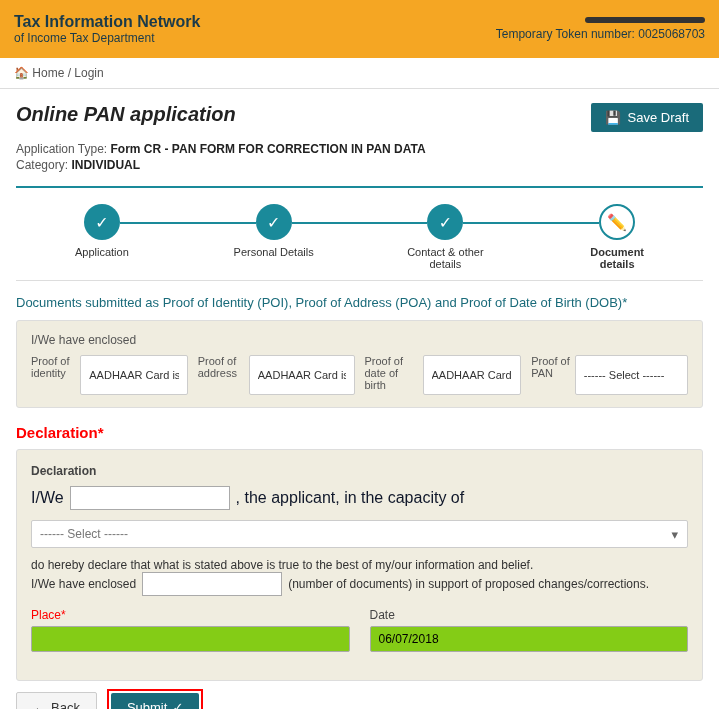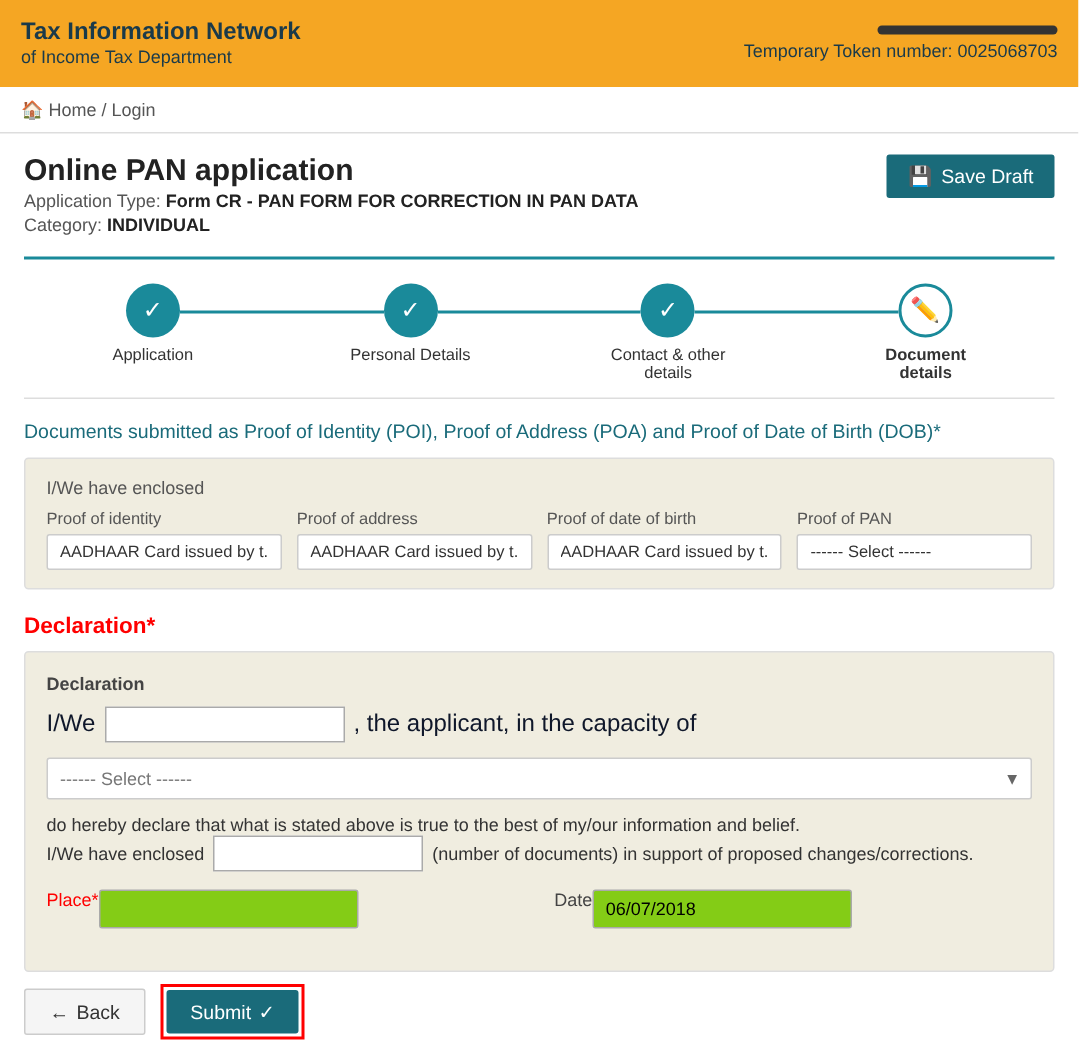--- a/index.html
+++ b/index.html
@@ -42,21 +42,21 @@
       color: #555;
       border-bottom: 1px solid #ddd;
       background: #fff;
     }
     .breadcrumb a { color: #555; text-decoration: none; }
     .breadcrumb span { color: #555; }
 
     
     .main { padding: 14px 16px; }
 
-    .page-title { font-size: 20px; font-weight: bold; color: #222; margin-bottom: 1px; }
+    .page-title { font-size: 20px; font-weight: bold; color: #222; margin-bottom: 16px; font-style: italic; }
     .app-meta { font-size: 12px; color: #555; margin-bottom: 2px; }
     .app-meta strong { color: #222; }
 
     .header-row {
       display: flex;
       justify-content: space-between;
       align-items: flex-start;
       margin-bottom: 12px;
     }
 
@@ -151,21 +151,20 @@
       margin-bottom: 8px;
     }
 
     .proof-row {
       display: flex;
       gap: 10px;
     }
     .proof-col {
       flex: 1;
       display: flex;
-      flex-direction: column;
     }
     .proof-col label {
       font-size: 11px;
       color: #555;
       margin-bottom: 4px;
     }
     .select-box {
       border: 1px solid #ccc;
       background: white;
       padding: 5px 8px;
@@ -251,21 +250,21 @@
       background: white;
     }
 
     .place-date-row {
       display: flex;
       gap: 20px;
       margin-bottom: 14px;
     }
     .place-col, .date-col {
       display: flex;
-      flex-direction: row;
+      flex-direction: column;
       flex: 1;
     }
     .place-col label, .date-col label {
       font-size: 12px;
       color: #444;
       margin-bottom: 4px;
     }
     .place-col label span, .date-col label span { color: red; }
     .text-input {
       border: 1px solid #aaa;

